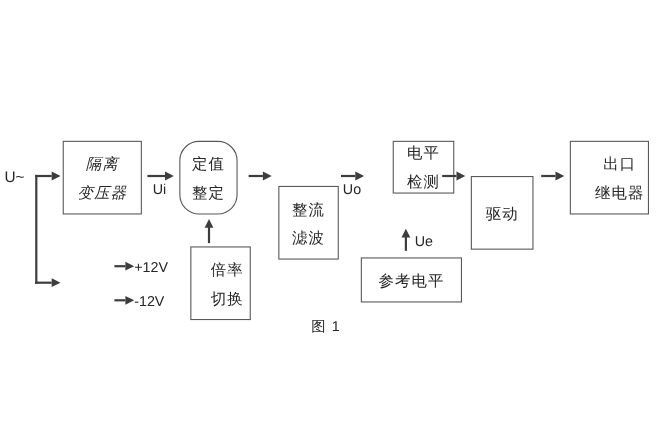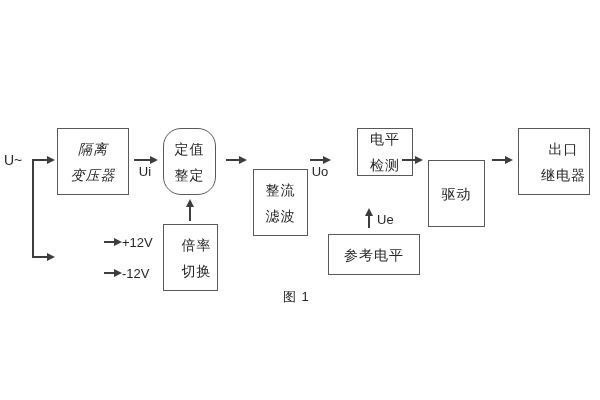--- a/index.html
+++ b/index.html
@@ -66,21 +66,21 @@
   <div class="box" style="left:428px;top:128px;width:57px;height:67px;margin-top:32px;">
     <span>驱动</span>
   </div>
 
   <div class="box" style="left:518px;top:128px;width:72px;height:67px;padding-left:19px;">
     <span>出口</span>
     <span>继电器</span>
   </div>
 
 
-  <div class="box" style="left:163px;top:224px;width:55px;height:67px;padding-left:12px;">
+  <div class="box" style="left:173px;top:224px;width:55px;height:67px;padding-left:12px;">
     <span>倍率</span>
     <span>切换</span>
   </div>
 
   <div class="box" style="left:328px;top:234px;width:92px;height:41px;">
     <span>参考电平</span>
   </div>
 
   <div class="lbl center" style="left:132px;top:137px;width:26px;">Ui</div>
   <div class="lbl center" style="left:306px;top:137px;width:28px;">Uo</div>

